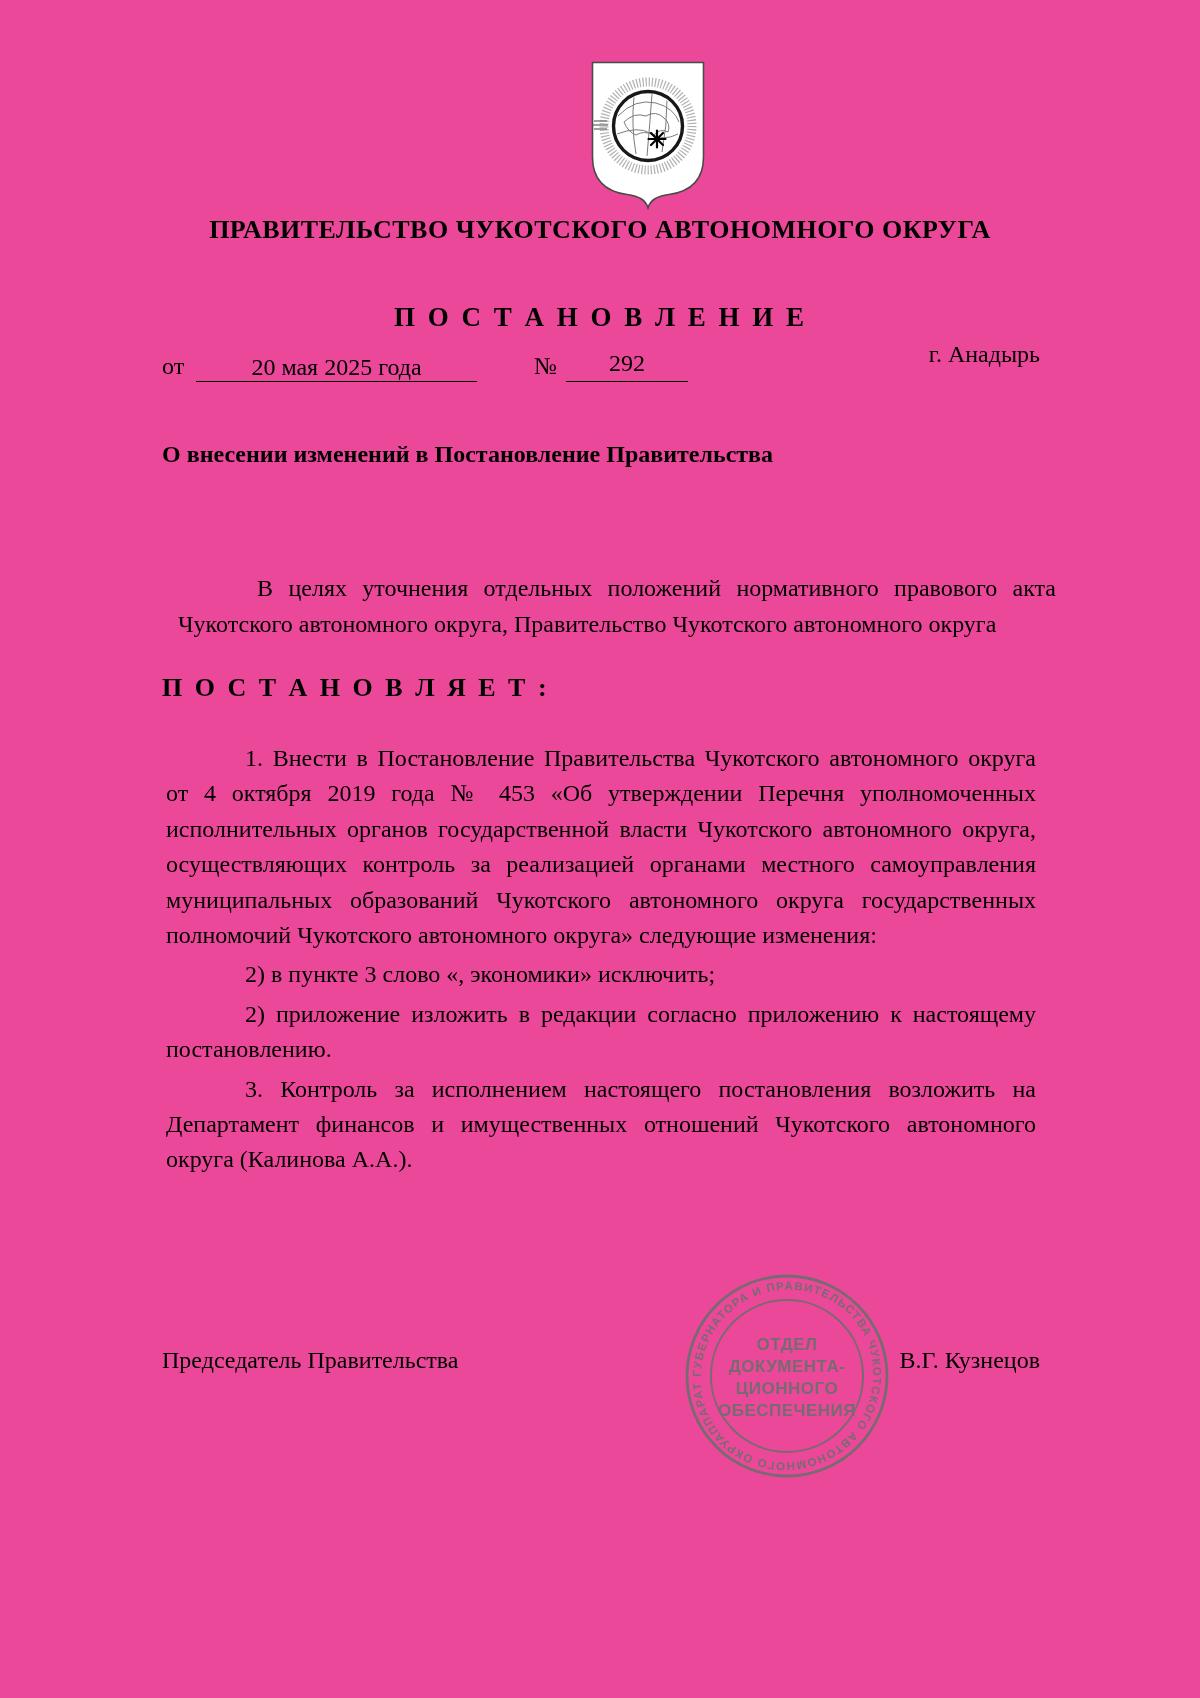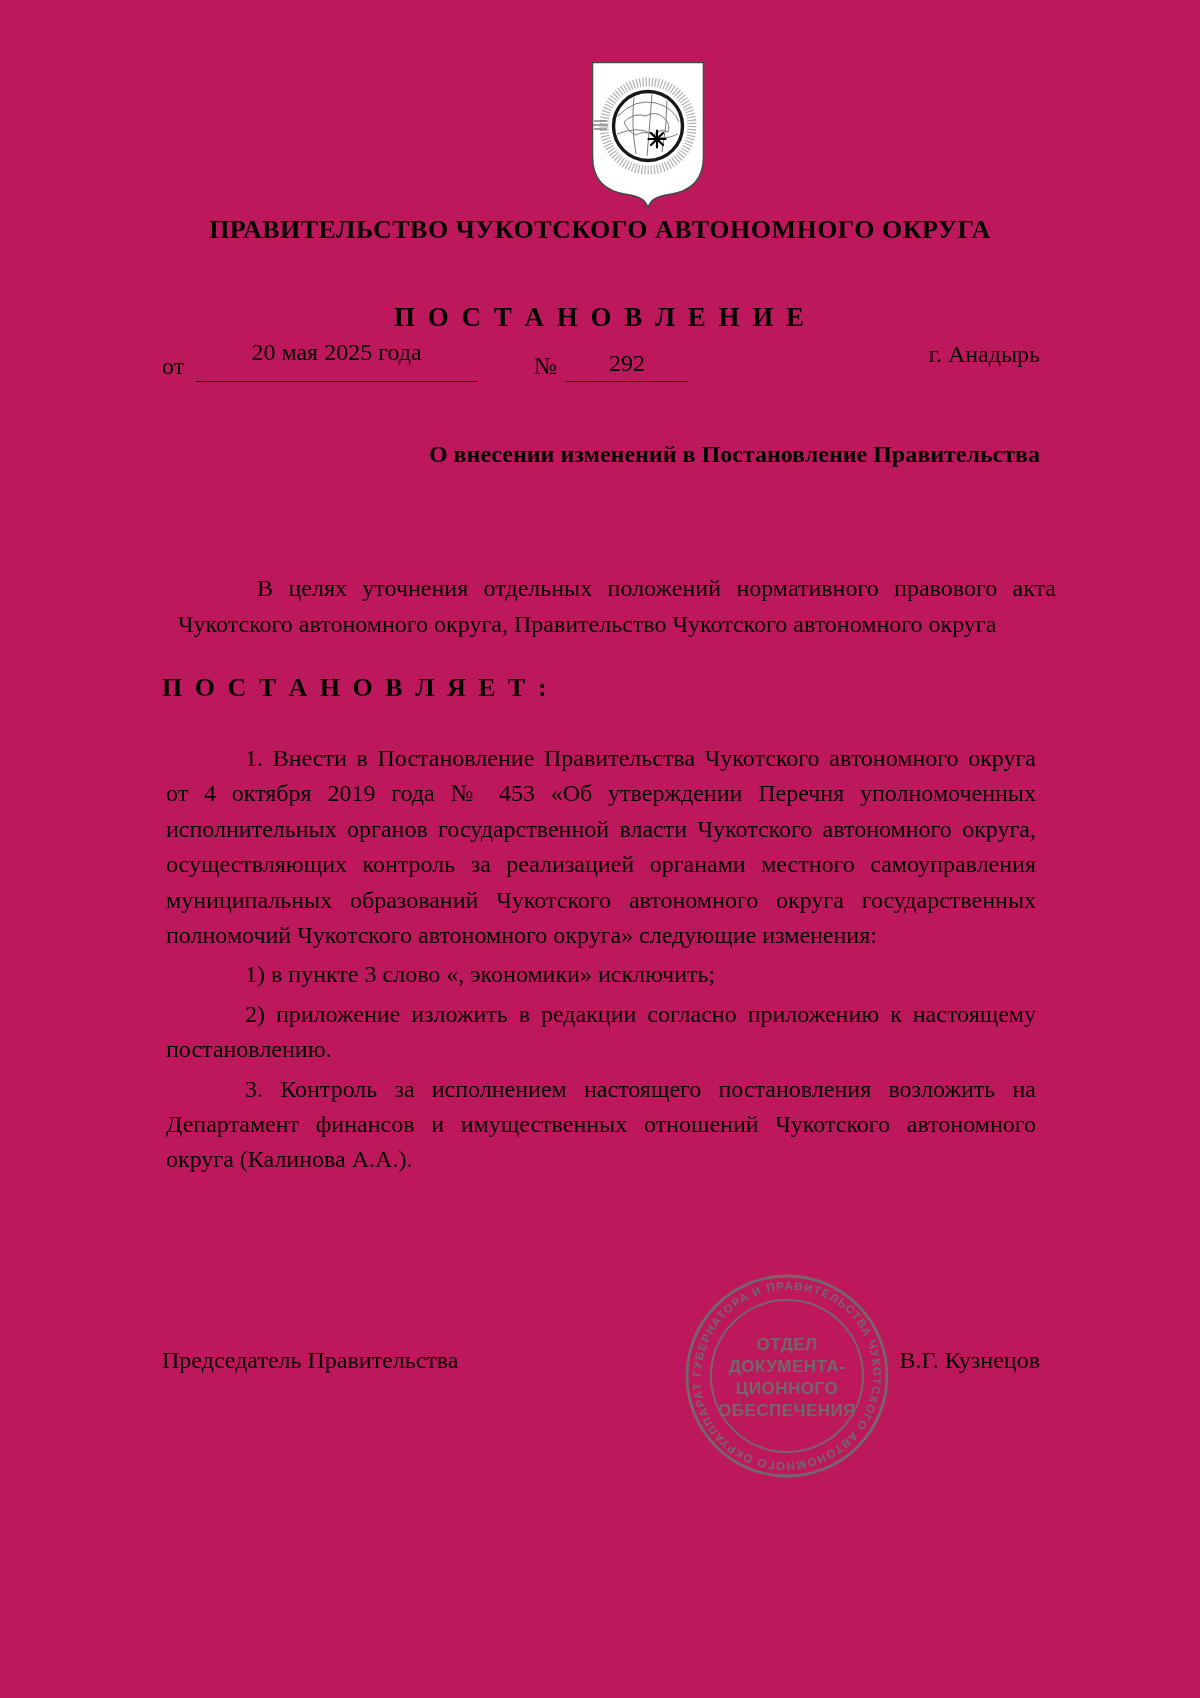--- a/index.html
+++ b/index.html
@@ -1,43 +1,43 @@
 <!DOCTYPE html>
 <html lang="ru"><head>
 <meta charset="utf-8">
 <style>
   html,body { margin:0; padding:0; background:#ffffff; }
   .page {
-    position:relative; width:1200px; height:1698px; background:#be185d;
+    position:relative; width:1200px; height:1698px; background:#ec4899;
     font-family:"Liberation Serif","DejaVu Serif",serif; color:#000; overflow:hidden;
   }
   .emblem { position:absolute; left:590px; top:60px; width:116px; height:150px; }
   .org-name {
     position:absolute; top:215px; left:0; width:100%;
     text-align:center; font-weight:bold; font-size:26px; letter-spacing:0.5px;
   }
   .doc-type {
     position:absolute; top:266px; left:0; width:100%;
     text-align:center; font-weight:bold; font-size:27px; letter-spacing:2px; word-spacing:2px;margin-top:36px;
   }
   .date-row { position:absolute; top:344px; left:162px; width:878px; height:40px; font-size:24px; }
   .date-row .from-label { position:absolute; left:0; bottom:4px; }
   .date-row .u-date {
     position:absolute; left:34px; bottom:2px; width:281px;
-    border-bottom:1.5px solid #000; text-align:center; padding-bottom:15px;
+    border-bottom:1.5px solid #000; text-align:center; padding-bottom:0;
   }
   .date-row .no-sign { position:absolute; left:372px; bottom:4px; }
   .date-row .u-num {
     position:absolute; left:404px; bottom:2px; width:122px;
     border-bottom:1.5px solid #000; text-align:center; padding-bottom:4px;
   }
   .date-row .city { position:absolute; right:0; bottom:16px; }
   .doc-title {
     position:absolute; top:437px; left:162px; width:878px;
-    text-align:right; font-weight:bold; font-size:24px; line-height:35px;
+    text-align:left; font-weight:bold; font-size:24px; line-height:35px;
   }
   .preamble {
     position:absolute; top:555px; left:162px; width:878px;
     font-size:24px; line-height:35.5px; text-align:justify; text-indent:79px; margin:16px;
   }
   .resolves {
     position:absolute; top:673px; left:162px;
     font-weight:bold; font-size:26px; letter-spacing:2px; word-spacing:2px;
   }
   .body-text {
@@ -108,21 +108,21 @@
   <div class="doc-title">
     <div>О внесении изменений в Постановление Правительства</div>
   </div>
 
   <p class="preamble">В целях уточнения отдельных положений нормативного правового акта Чукотского автономного округа, Правительство Чукотского автономного округа</p>
 
   <div class="resolves">П О С Т А Н О В Л Я Е Т :</div>
 
   <div class="body-text">
     <p>1. Внести в Постановление Правительства Чукотского автономного округа от 4 октября 2019 года № 453 «Об утверждении Перечня уполномоченных исполнительных органов государственной власти Чукотского автономного округа, осуществляющих контроль за реализацией органами местного самоуправления муниципальных образований Чукотского автономного округа государственных полномочий Чукотского автономного округа» следующие изменения:</p>
-    <p>1) в пункте 3 слово «, экономики» исключить;</p>
+    <p>2) в пункте 3 слово «, экономики» исключить;</p>
     <p>2) приложение изложить в редакции согласно приложению к настоящему постановлению.</p>
     <p>3. Контроль за исполнением настоящего постановления возложить на Департамент финансов и имущественных отношений Чукотского автономного округа (Калинова А.А.).</p>
   </div>
 
   <div class="sig-row">
     <span>Председатель Правительства</span>
     <span>В.Г. Кузнецов</span>
   </div>
 
   <svg class="stamp" viewBox="0 0 232 232" aria-hidden="true">

